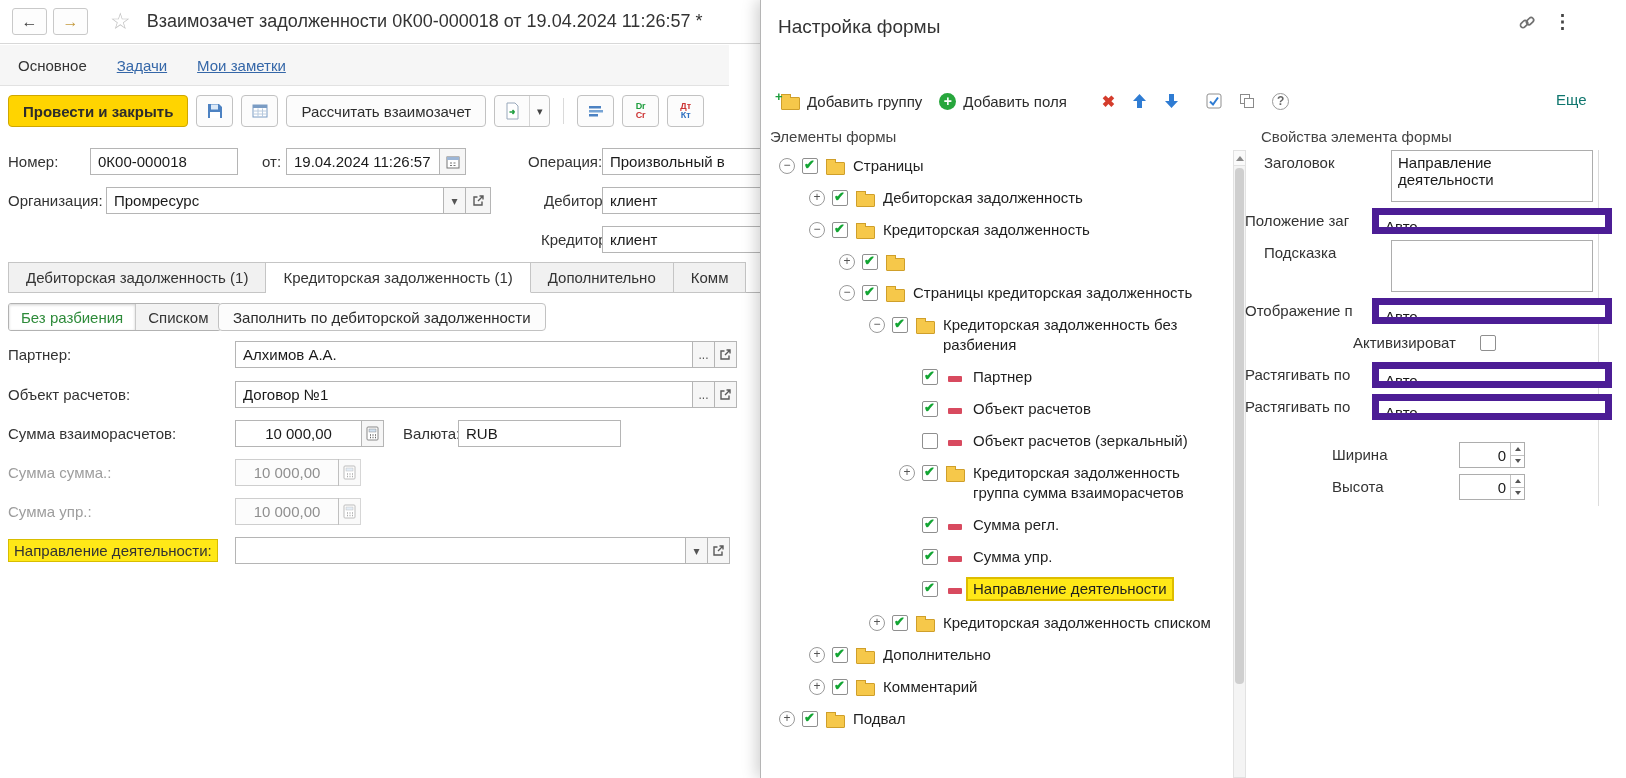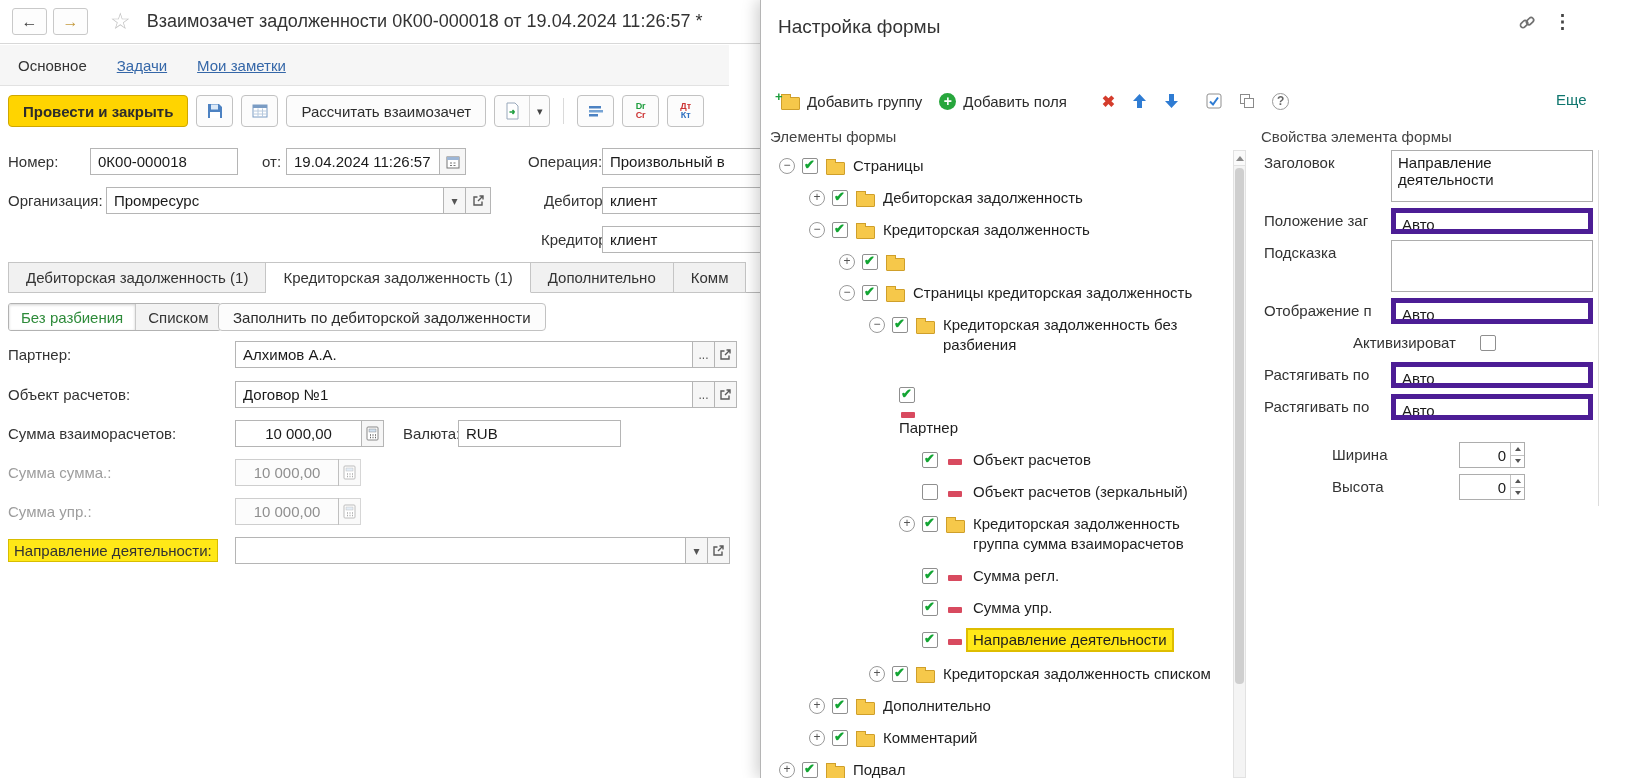--- a/index.html
+++ b/index.html
@@ -117,21 +117,21 @@
     border-bottom:5px solid #8a8a8a; }
   .sbar .thumb { position:absolute; left:1px; top:17px; width:9px; height:516px; background:#cfcfcf;
     border-radius:4px; cursor:pointer; }
 
   
   .props { position:absolute; left:500px; top:150px; width:338px; border-right:1px solid #dcdcdc;
     padding-right:2px; }
   .prow { display:flex; margin-bottom:6px;justify-content:center; }
   .prow.gap { margin-top:22px; }
   .plabel { flex:none; width:127px; line-height:26px; white-space:nowrap; overflow:hidden; color:#333; }
-  .pin { flex:none; width:202px; height:26px; border:5px solid #4c1d95; padding:3px 6px;
+  .pin { flex:none; width:240px; height:26px; border:7px solid #4c1d95; padding:3px 6px;
     background:#fff; color:#1a1a1a; overflow:hidden; white-space:nowrap; cursor:text; }
   .pta { flex:none; width:202px; height:52px; border:1px solid #adadad; padding:3px 6px;
     background:#fff; color:#1a1a1a; overflow:hidden; cursor:text; }
   .pspin { flex:none; width:66px; height:26px; border:1px solid #adadad; position:relative;
     background:#fff; padding-right:18px; display:flex; align-items:center; justify-content:flex-end;
     color:#1a1a1a; cursor:text; }
   .pspin .ud { position:absolute; right:0; top:0; width:14px; height:100%;
     border-left:1px solid #c3c3c3; display:flex; flex-direction:column; }
   .pspin .ud span { flex:1; display:flex; align-items:center; justify-content:center; cursor:pointer; }
   .pspin .ud span:first-child { border-bottom:1px solid #c3c3c3; }
@@ -409,21 +409,21 @@
           <span class="cb on"></span>
           <span class="ico-folder"></span>
           <span class="tlabel">Страницы кредиторская задолженность</span>
         </div>
         <div class="trow" style="padding-left: 104px;">
           <span class="exp exp-btn">−</span>
           <span class="cb on"></span>
           <span class="ico-folder"></span>
           <span class="tlabel">Кредиторская задолженность без разбиения</span>
         </div>
-        <div class="trow" style="padding-left: 134px; flex-direction: column;">
+        <div class="trow" style="padding-left: 134px;">
           <span class="exp"></span>
           <span class="cb on"></span>
           <span class="ico-field"></span>
           <span class="tlabel">Партнер</span>
         </div>
         <div class="trow" style="padding-left: 134px;">
           <span class="exp"></span>
           <span class="cb on"></span>
           <span class="ico-field"></span>
           <span class="tlabel">Объект расчетов</span>

